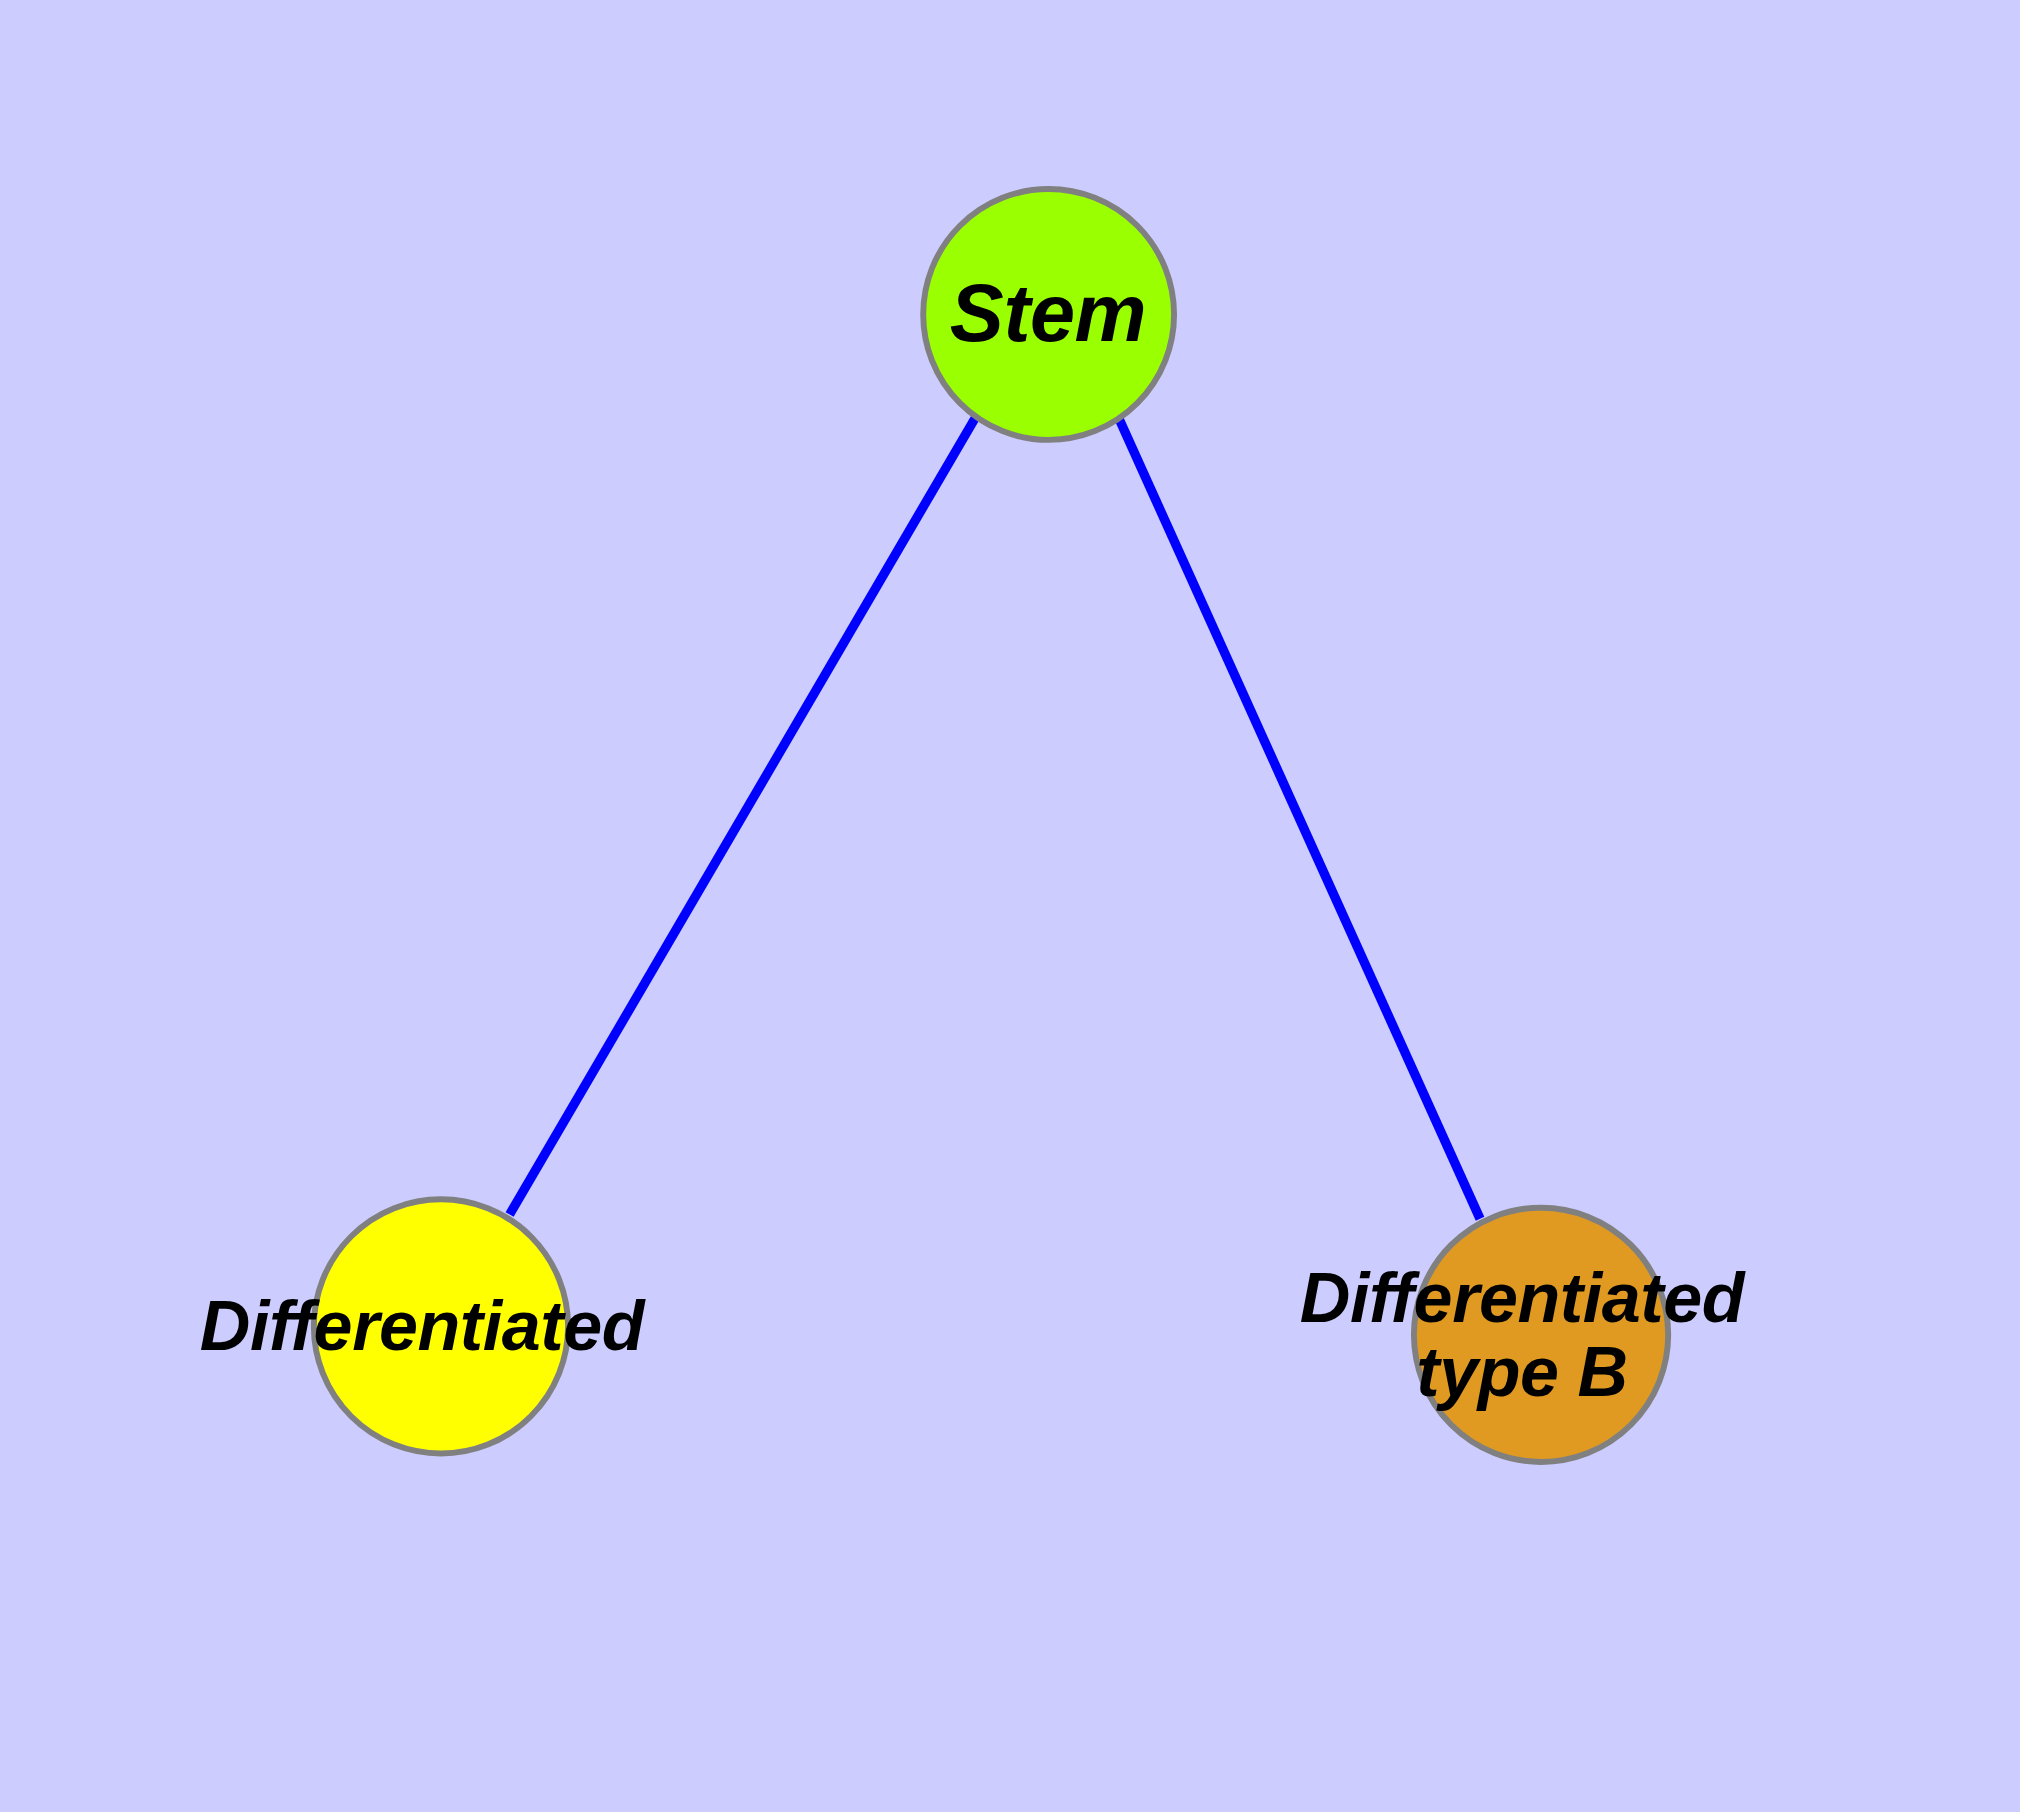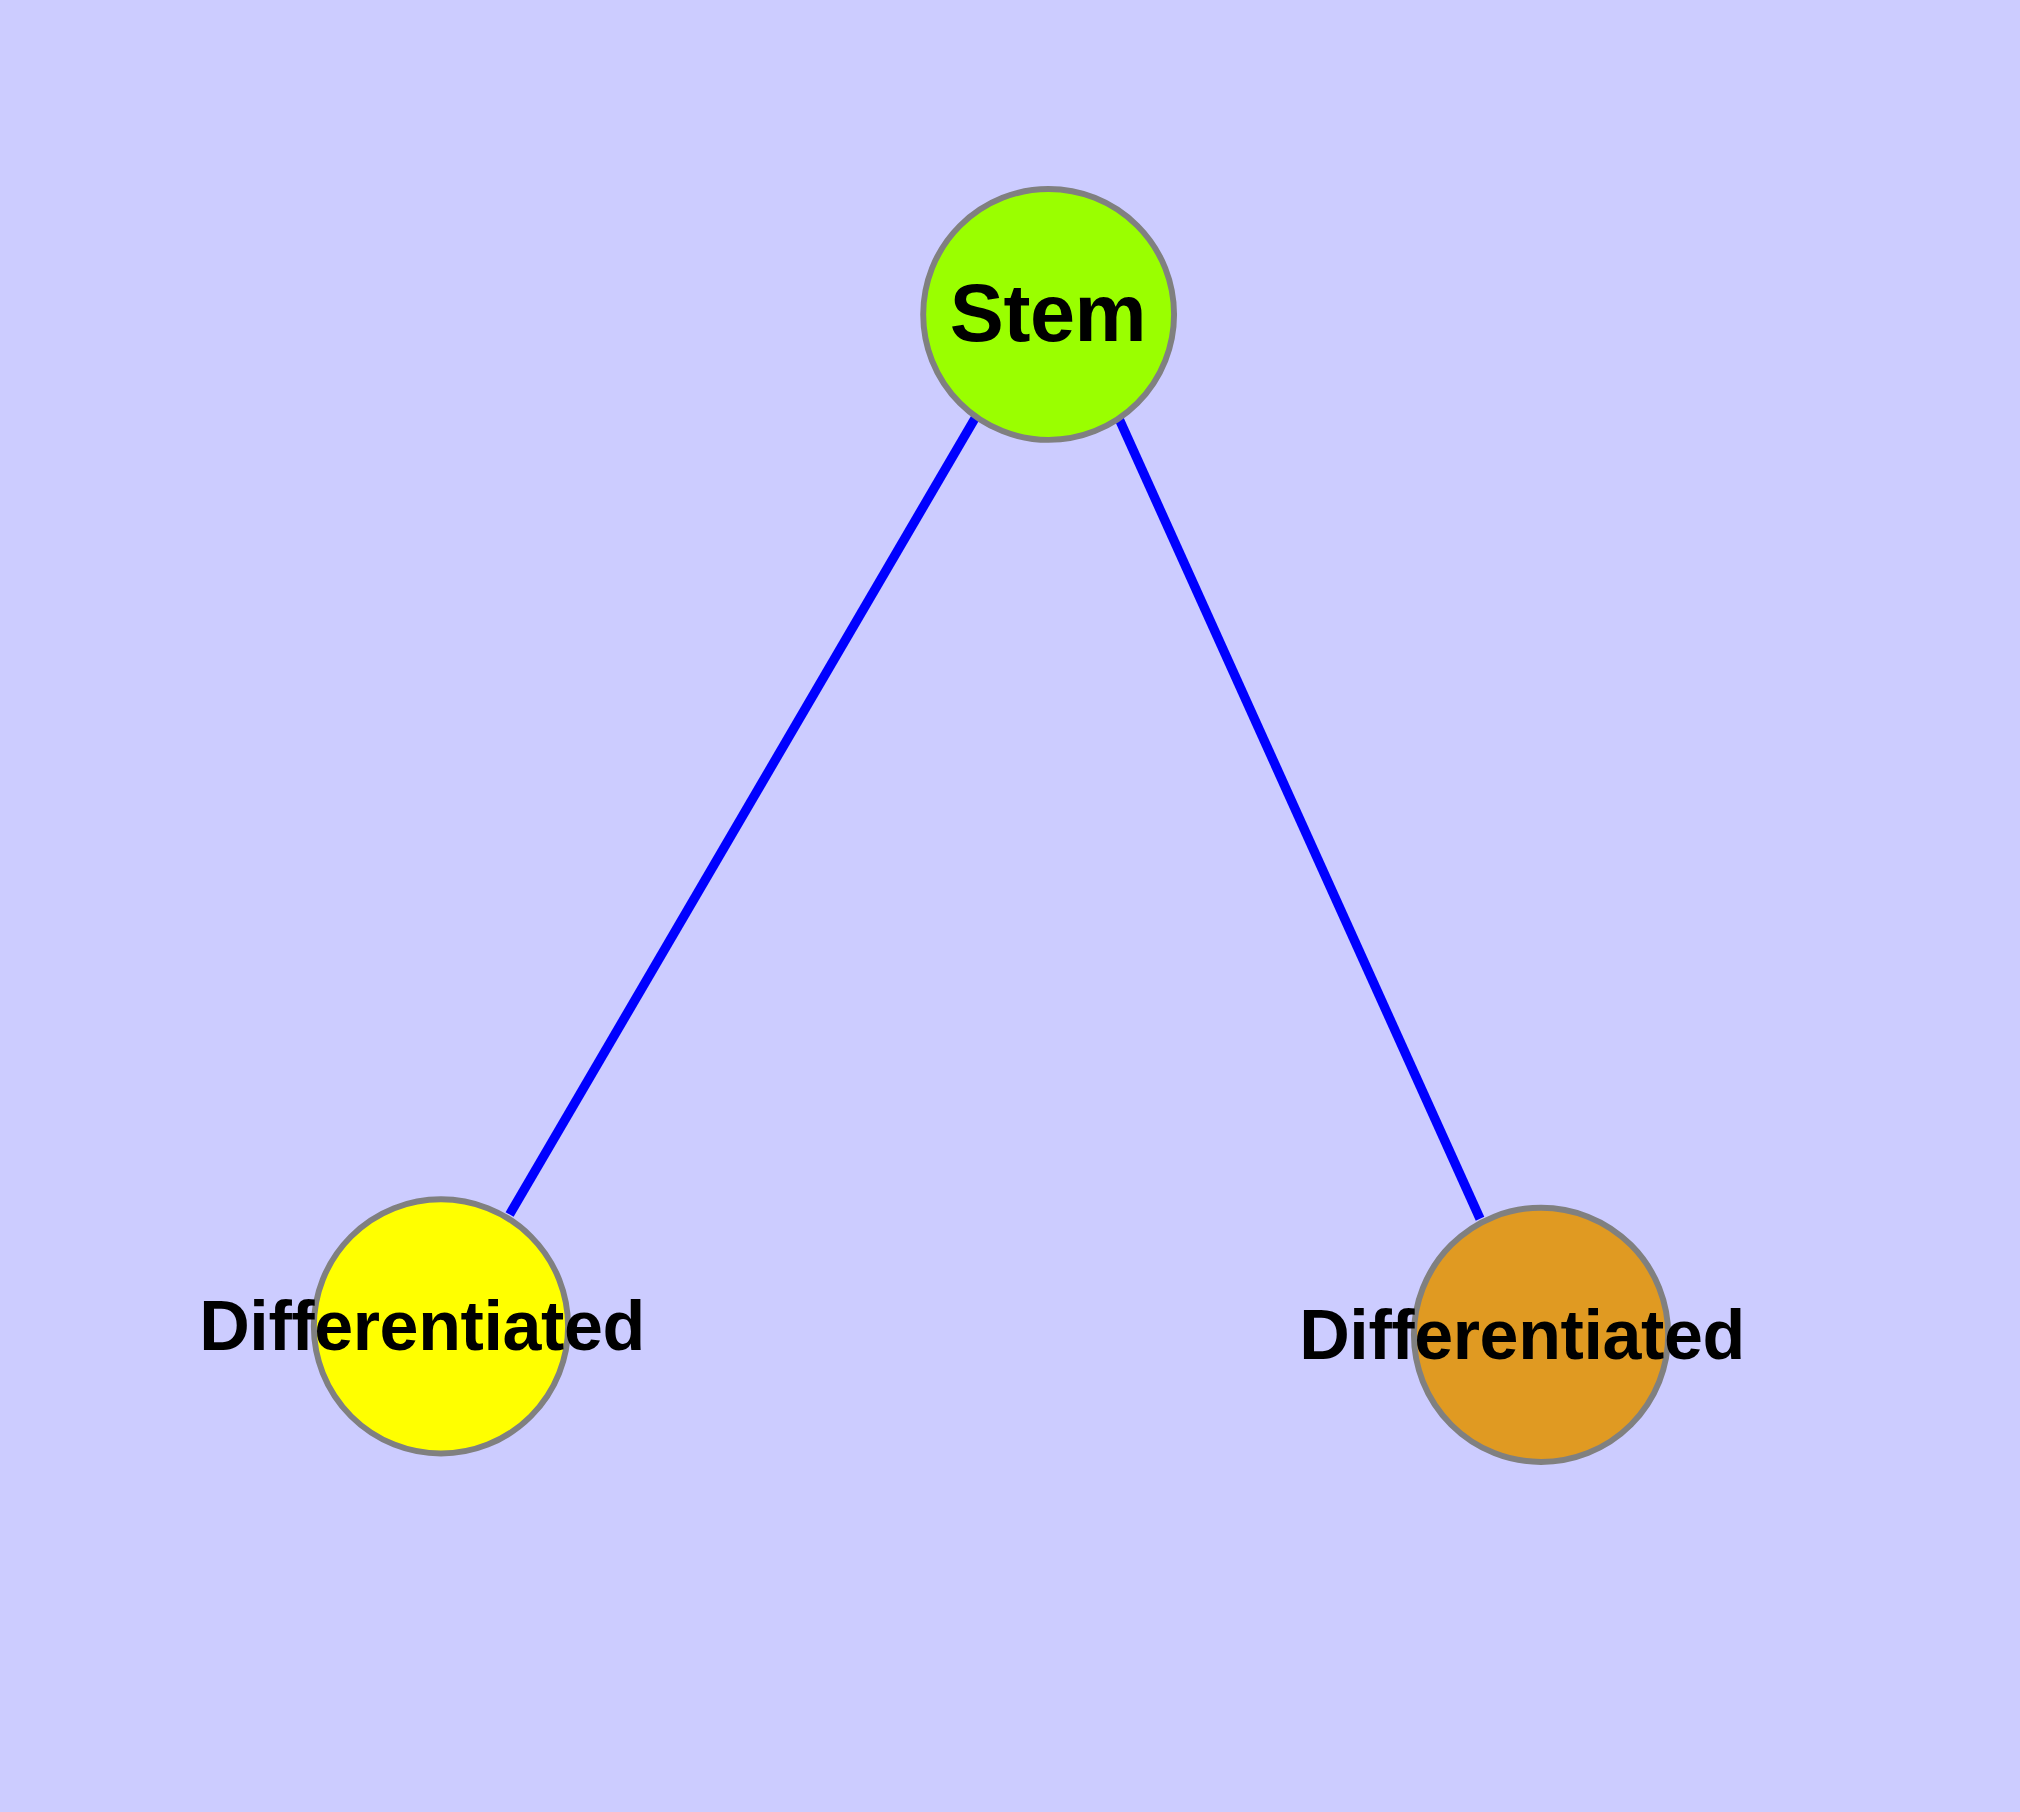--- a/index.html
+++ b/index.html
@@ -7,20 +7,21 @@
     padding: 0;
     background: #ccccff;
   }
   #canvas {
     position: relative;
     width: 1814px;
     height: 1812px;
     background: #ccccff;
     overflow: hidden;
     font-family: "Liberation Sans", sans-serif;
+    font-style: italic;
   }
   #graph-svg {
     position: absolute;
     left: 0;
     top: 0;
     width: 2021px;
     height: 1812px;
   }
   .node-label {
     position: absolute;
@@ -53,16 +54,16 @@
 
     <circle stroke="#808080" stroke-width="7" cx="1237" cy="371" r="148" fill="#9aff00"></circle>
     <circle stroke="#808080" stroke-width="7" cx="520" cy="1565" r="150" fill="#ffff00"></circle>
     <circle stroke="#808080" stroke-width="7" cx="1818" cy="1575" r="150" fill="#e09a22"></circle>
   </svg>
 
   <div class="node-label big" id="label-stem" style="left: 1048px; top: 314px; color: rgb(0, 0, 0);">Stem</div>
 
   <div class="node-label multi" id="label-diff-a" style="left: 422px; top: 1326px; color: rgb(0, 0, 0);"><span>Differentiated</span><br></div>
 
-  <div class="node-label multi" id="label-diff-b" style="left: 1522px; top: 1335px; color: rgb(0, 0, 0);"><span>Differentiated</span><br></div>
+  <div class="node-label multi" id="label-diff-b" style="left: 1522px; top: 1335px; color: rgb(0, 0, 0);"><span>Differentiated</span><br><span>type B</span></div>
 
 </div>
 
 
 </body></html>

